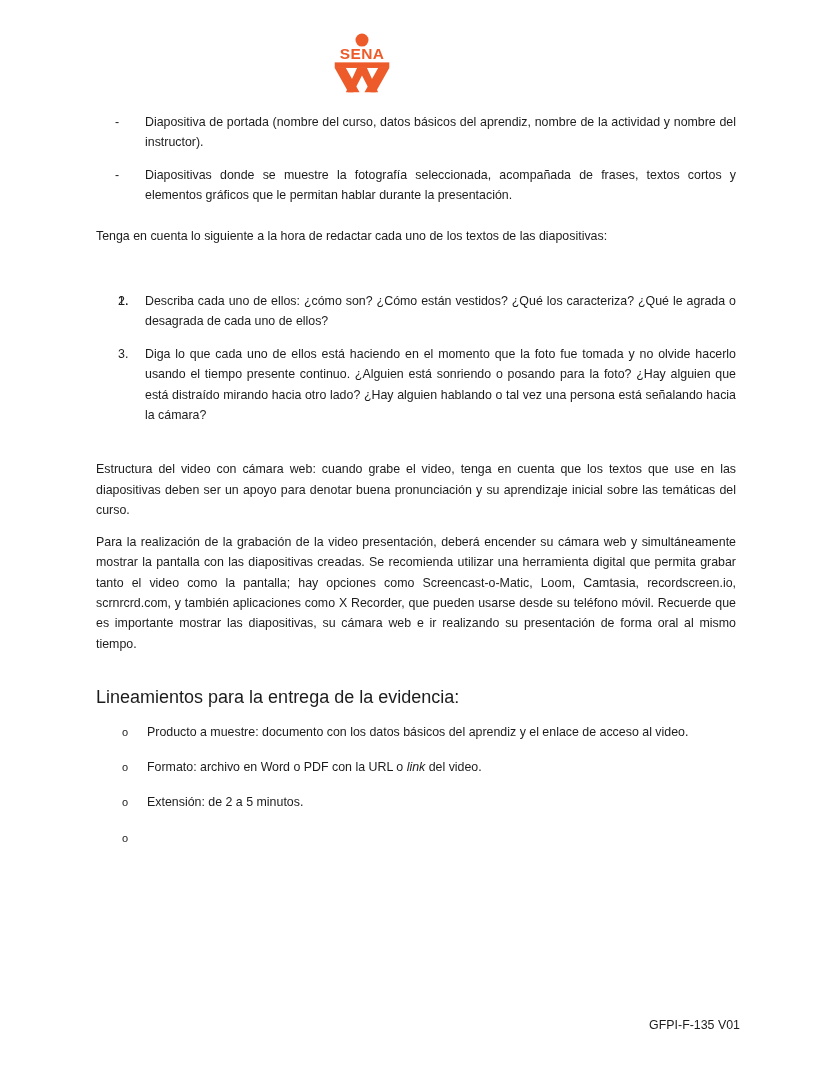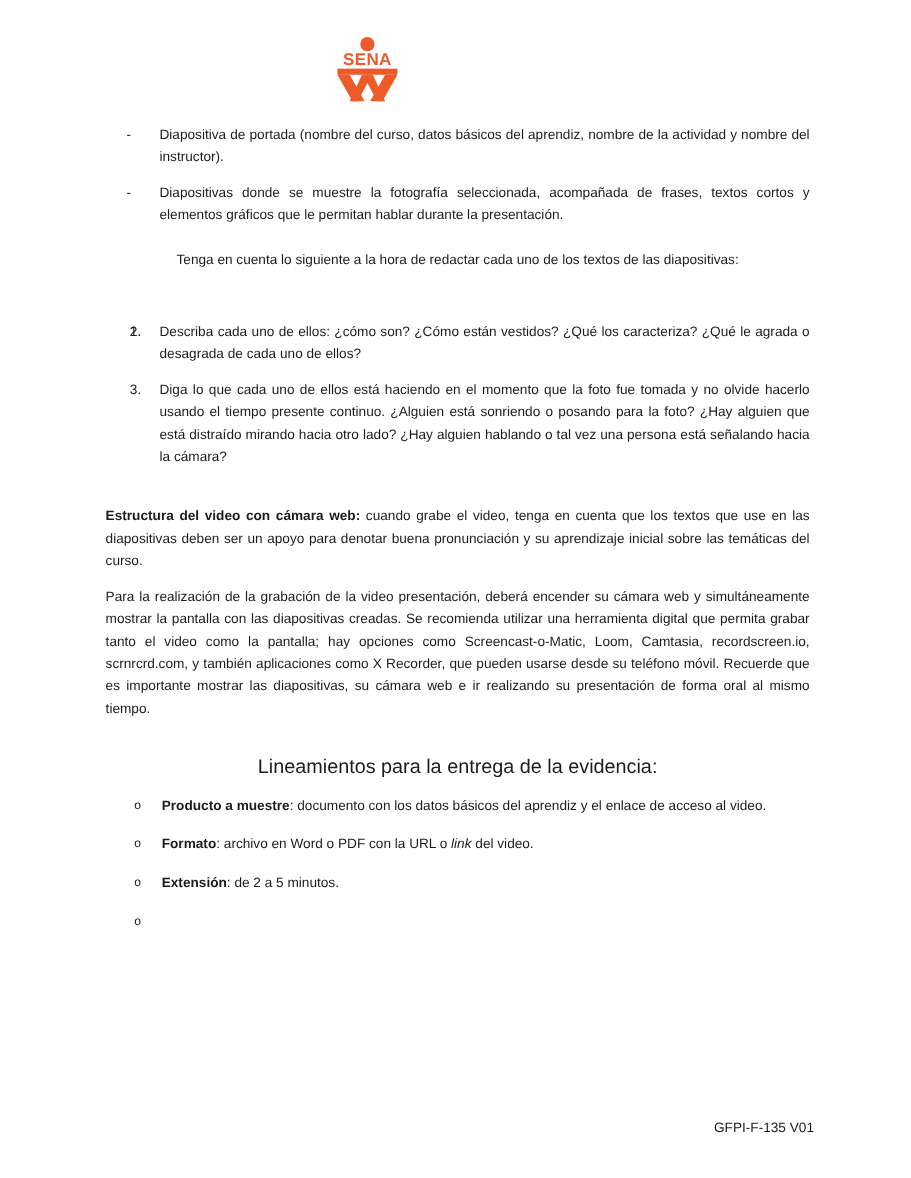--- a/index.html
+++ b/index.html
@@ -23,40 +23,40 @@
   }
 
   
   .logo-wrap {
     position: absolute;
     top: 32px;
     left: 0;
     width: 668px;
     display: flex;
     justify-content: center;
+    padding-left: 28px;
   }
   .logo {
     width: 62px;
     height: 62px;
     display: block;
   }
 
   
   .content {
     position: absolute;
     left: 96px;
     top: 112px;
     width: 640px;
   }
 
   p, li, div.line {
     font-size: 12.4px;
     line-height: 20.4px;
     margin: 0;
-    text-align: center;
   }
 
   .justified {
     text-align: justify;
     text-justify: inter-word;
   }
 
   .para {
     margin-bottom: 11px;
   }
@@ -114,21 +114,21 @@
     position: absolute;
     left: 26px;
     top: 0;
     font-size: 11px;
   }
 
   .block-gap-lg { height: 22px; }
   .block-gap-md { height: 14px; }
   .block-gap-sm { height: 8px; }
 
-  b, .b { font-weight: bold; }
+  b, .b { font-weight: normal; }
   i, .i { font-style: italic; }
 
   .heading {
     font-weight: normal;
     font-size: 18px;
     line-height: 20.4px;
   }
 
   
   .footer {

